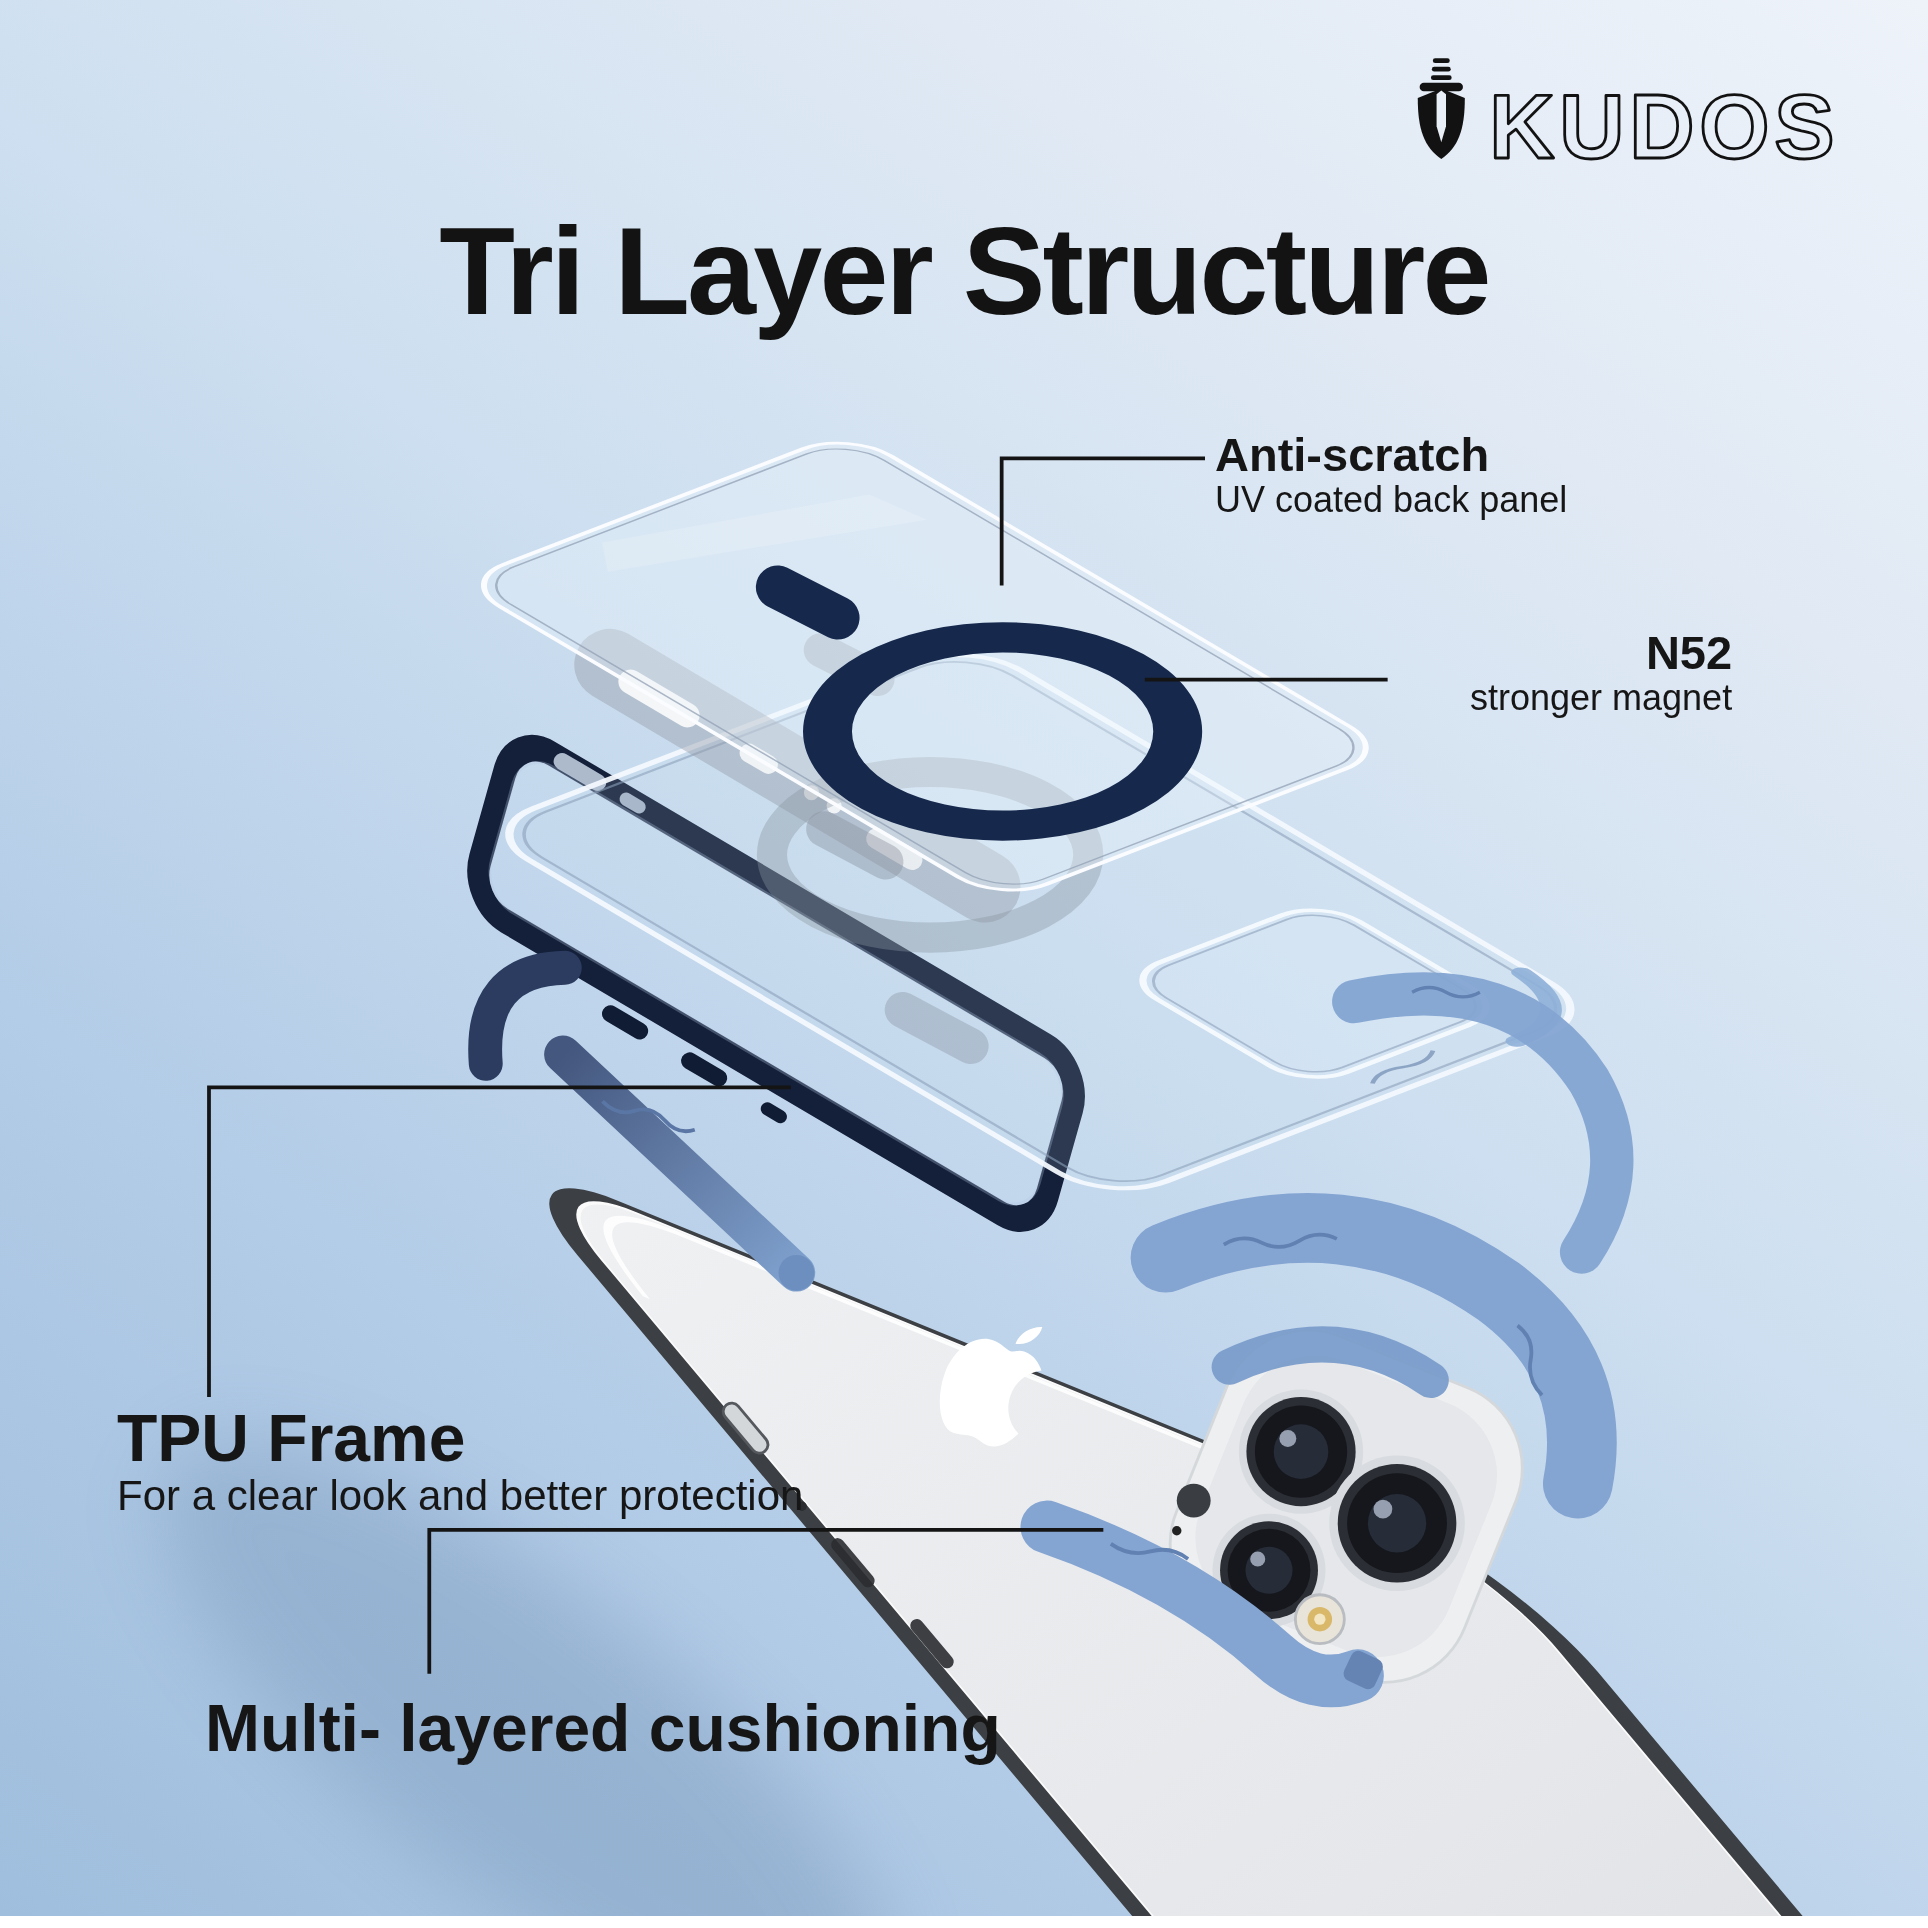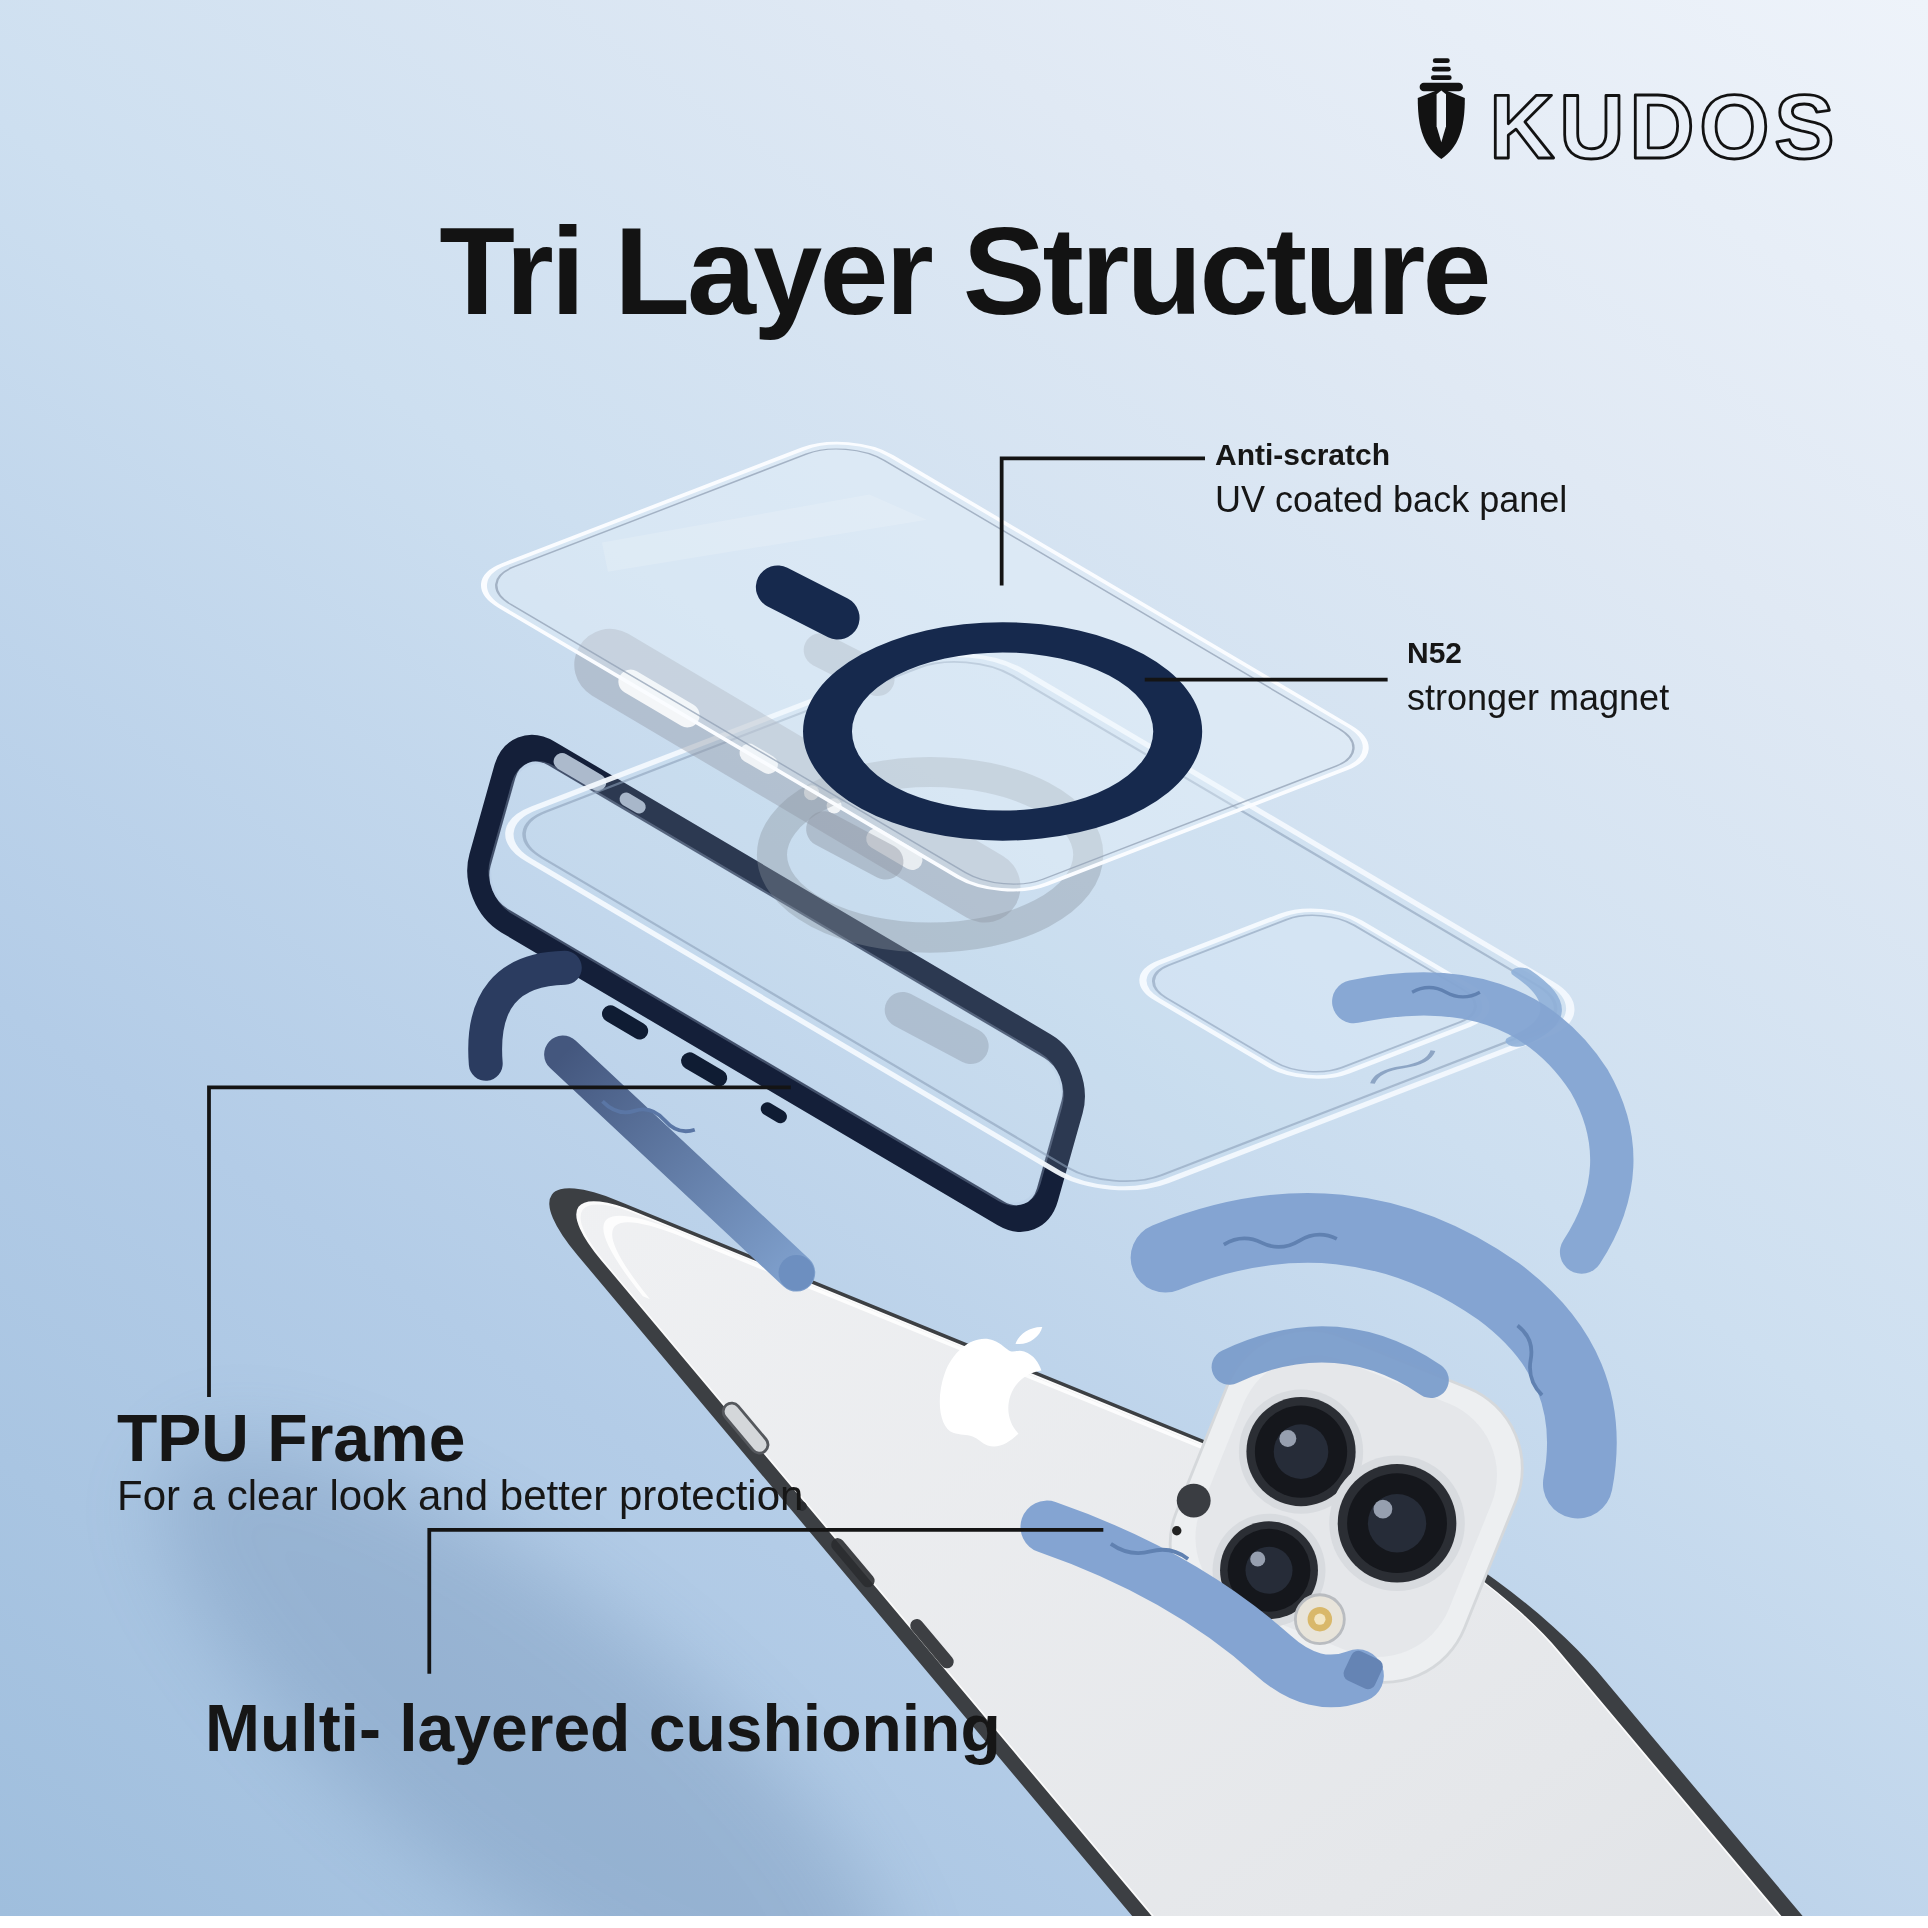--- a/index.html
+++ b/index.html
@@ -9,26 +9,26 @@
     background:linear-gradient(215deg,#eef3fa 0%,#e0e9f4 22%,#cddff0 45%,#b3cce7 72%,#9fbedd 100%);
     text-decoration:underline;
   }
   #scene{position:absolute;left:0;top:0;}
   .page-title{
     position:absolute;top:200px;left:0;width:1928px;text-align:center;
     font-size:124px;font-weight:700;letter-spacing:-2.8px;color:#131313;
   }
   .callout{position:absolute;color:#161616;}
   .co-h{font-weight:700;}
-  .co-right .co-h{font-size:30px;line-height:47px;}
+  .co-right .co-h{font-size:47px;line-height:47px;}
   .co-right .co-d{font-size:36px;line-height:44px;}
   .co-left .co-h{font-size:66px;line-height:59px;}
   .co-left .co-d{font-size:42px;line-height:55px;}
   #co-anti{left:1215px;top:431px;}
-  #co-n52{left:1407px;top:629px;}
+  #co-n52{left:1470px;top:629px;text-align:right;}
   #co-tpu{left:117px;top:1409px;}
   #co-multi{left:205px;top:1699px;}
 </style>
 </head>
 <body>
 
 <div id="canvas">
 
   <svg id="scene" width="1928" height="1928" viewBox="0 0 2048 2048">
     <defs>

